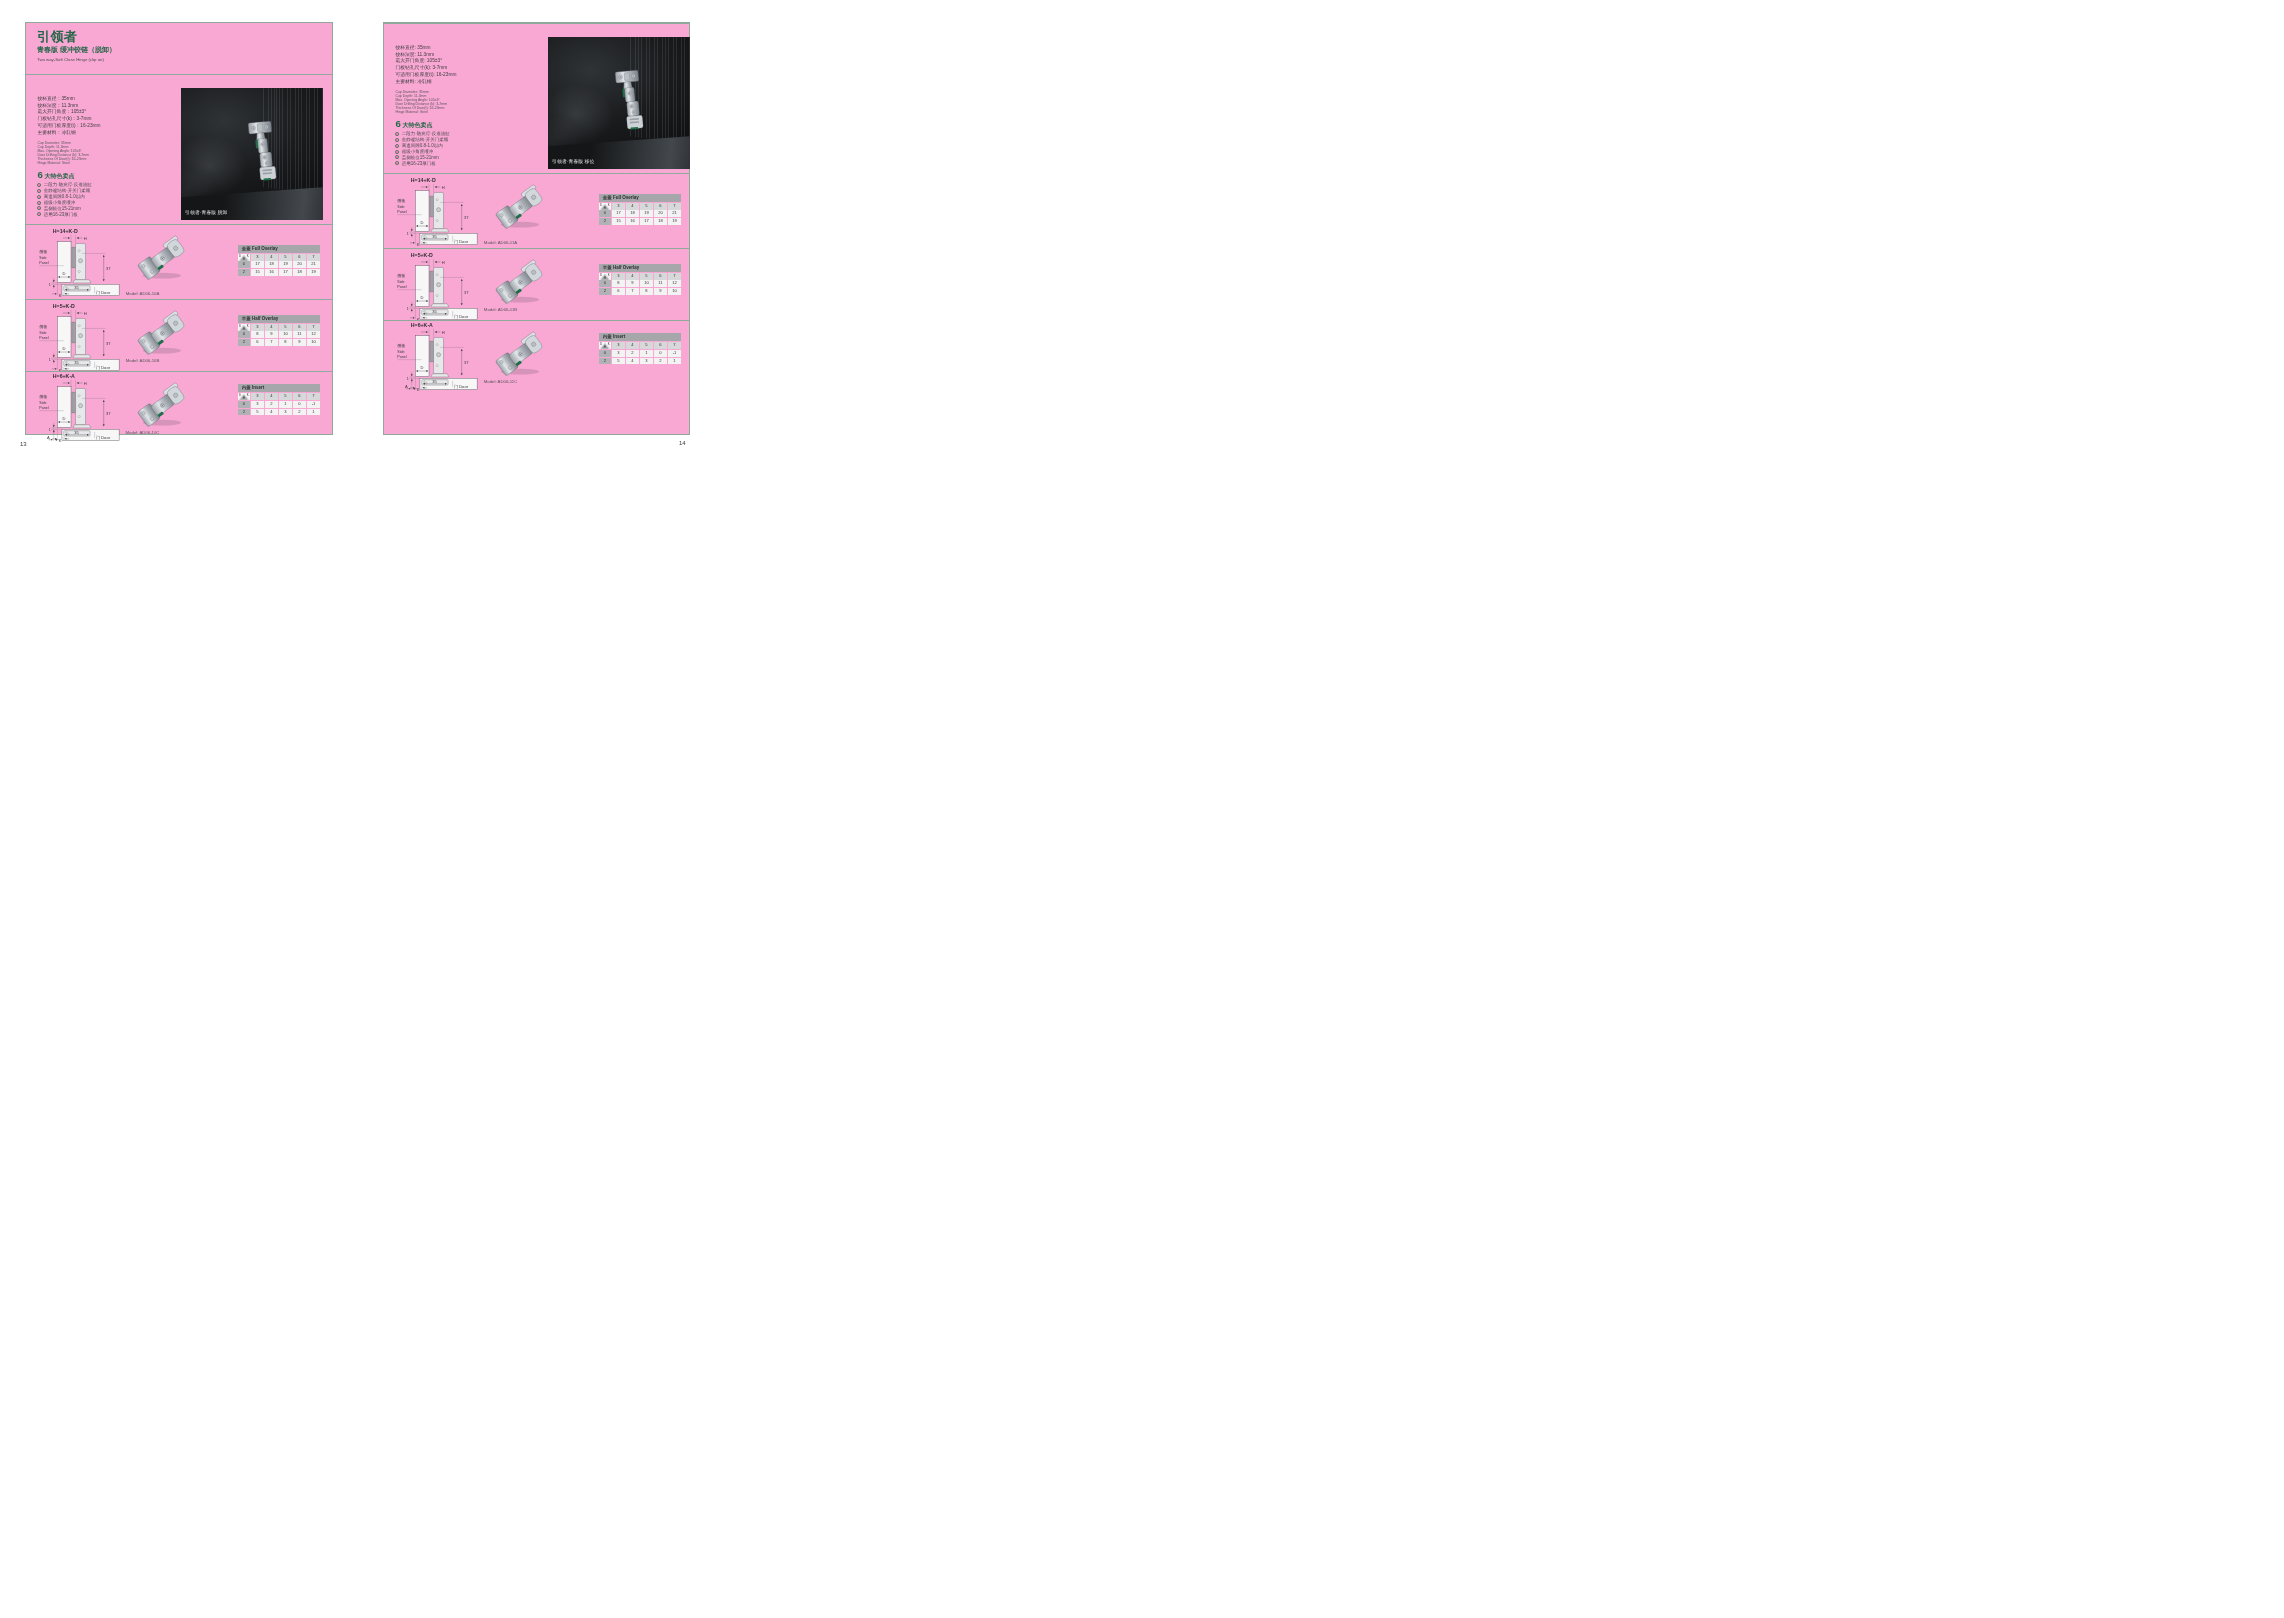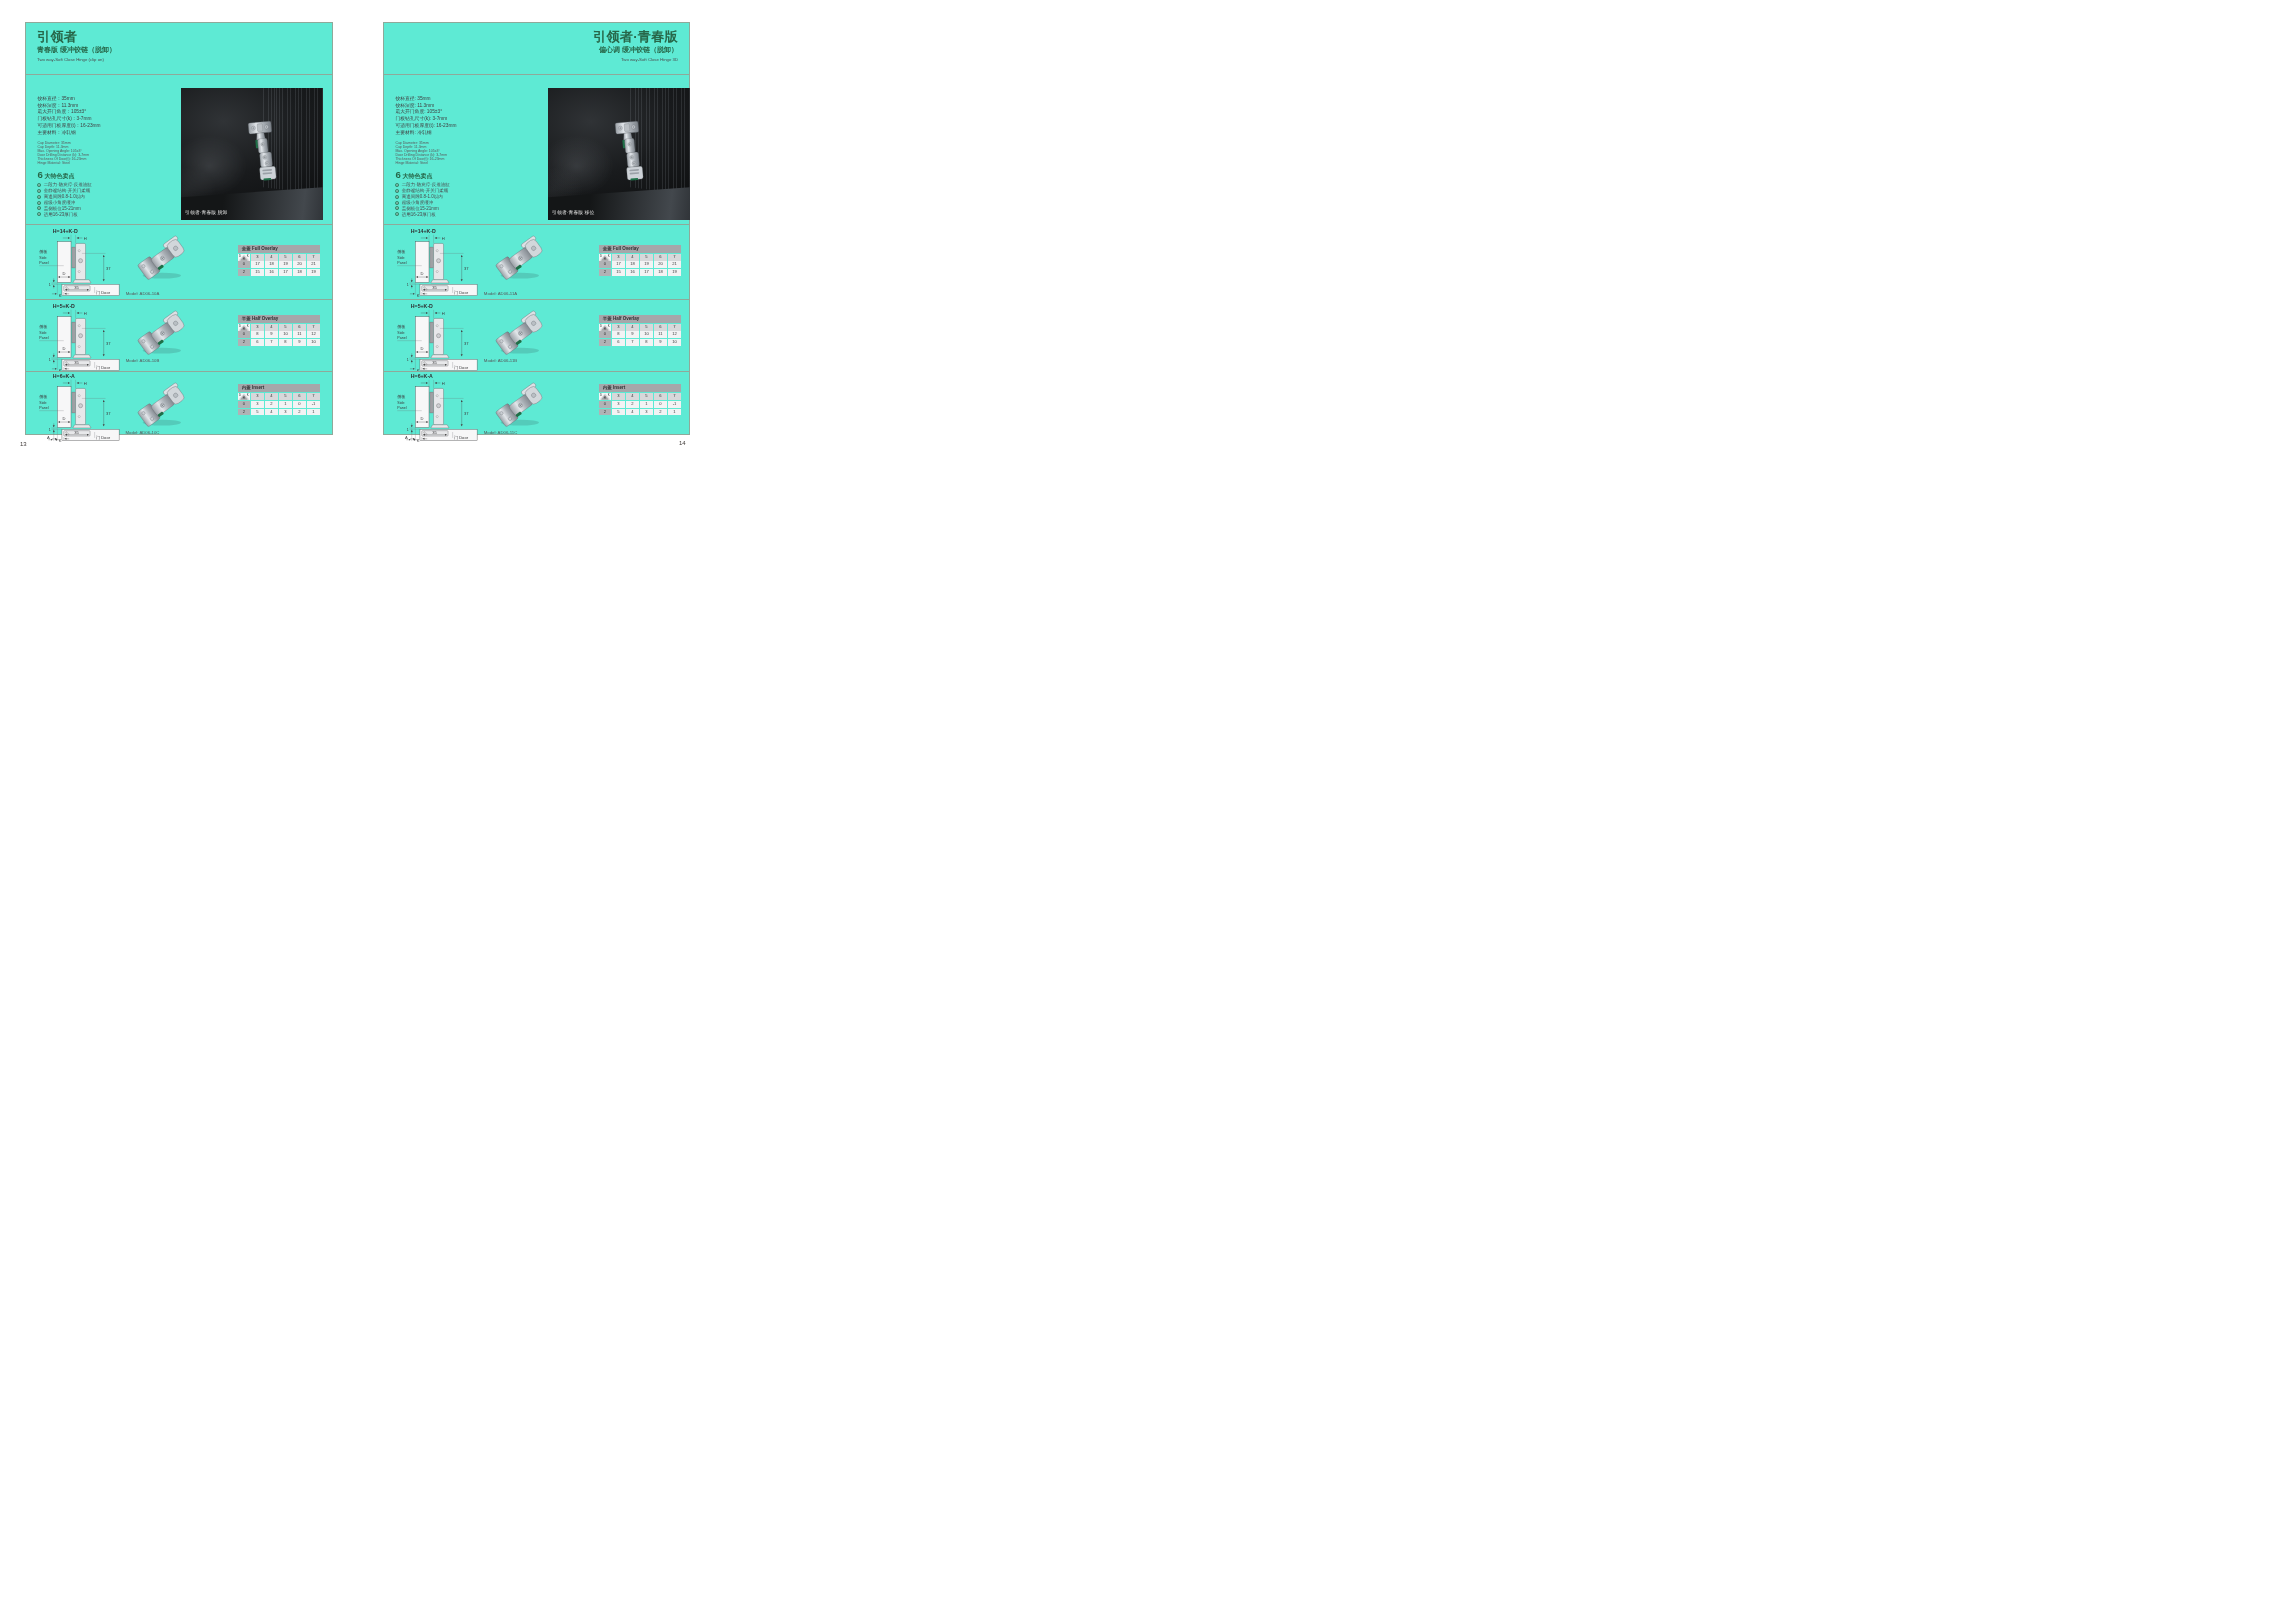--- a/index.html
+++ b/index.html
@@ -1,17 +1,17 @@
 <!DOCTYPE html>
 <html style="font-size:7.3px"><head>
 <meta charset="utf-8">
 <style>
   html,body{margin:0;padding:0;background:#fff;}
   body{width:716px;height:467px;position:relative;font-family:"Liberation Sans",sans-serif;-webkit-font-smoothing:antialiased;}
-  .page-box{position:absolute;top:22px;height:413px;border:0.5px solid #8fa99a;background:#5eead4;box-sizing:border-box;}
+  .page-box{position:absolute;top:22px;height:413px;border:0.5px solid #8fa99a;background:#f9a8d4;box-sizing:border-box;}
   #page-left{left:25px;width:308px;}
   #page-right{left:383px;width:307px;}
   
   .hdr{height:51px;box-sizing:border-box;padding:6.9px 11px 0;}
   #page-right .hdr{text-align:right;}
   .hdr-title{font-size:13.2px;font-weight:800;color:#276749;line-height:1.05;letter-spacing:0.2px;}
   .hdr-sub{font-size:7px;font-weight:700;color:#276749;margin-top:1.4px;}
   .hdr-en{font-size:4.3px;color:#4c4c4e;margin-top:2.3px;}
   
   .info{position:relative;height:150px;border-top:0.5px solid #8fa99a;box-sizing:border-box;}
@@ -465,25 +465,20 @@
         <div class="tc td">3</div>
         <div class="tc td">2</div>
         <div class="tc td">1</div>
       </div>
     </div>
   </div>
     </div>
 </div>
 
 <div class="page-box" id="page-right">
-  <div class="hdr">
-    <div class="hdr-title">引领者·青春版</div>
-    <div class="hdr-sub">偏心调 缓冲铰链（脱卸）</div>
-    <div class="hdr-en">Two way-Soft Close Hinge 3D</div>
-  </div>
   <div class="info">
     <div class="specs-cn">
       <div>铰杯直径: 35mm</div>
       <div>铰杯深度: 11.3mm</div>
       <div>最大开门角度: 105±3°</div>
       <div>门板钻孔尺寸(k): 3-7mm</div>
       <div>可适用门板厚度(t): 16-23mm</div>
       <div>主要材料: 冷轧钢</div>
     </div>
     <div class="specs-en">

